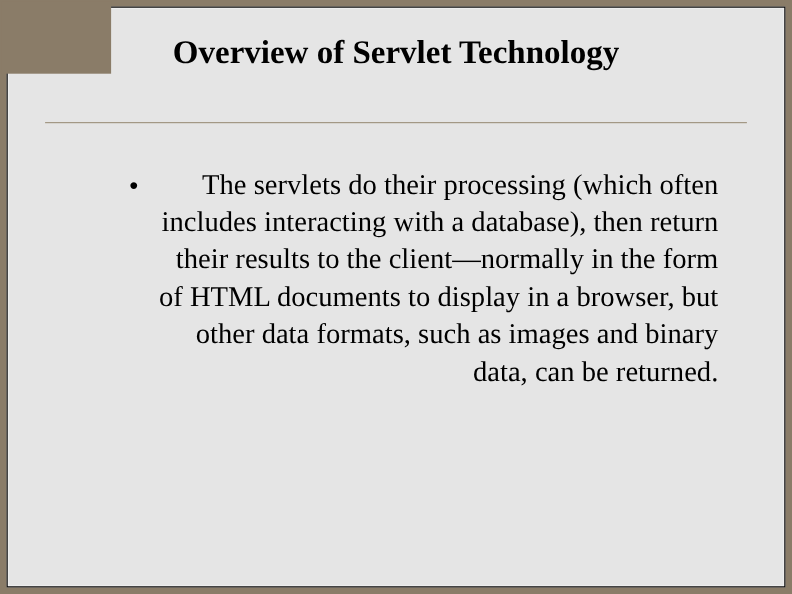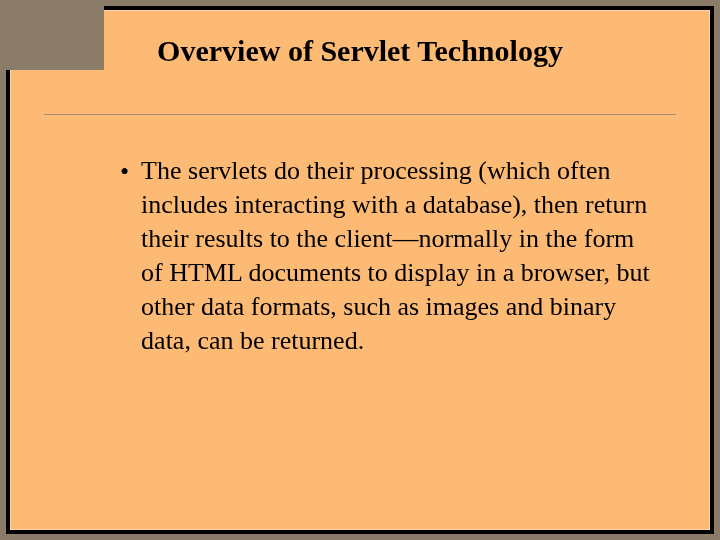--- a/index.html
+++ b/index.html
@@ -13,22 +13,22 @@
     background: #8a7c68;
     overflow: hidden;
     font-family: "Times New Roman", Times, serif;
   }
   .slide {
     position: absolute;
     top: 6px;
     left: 6px;
     right: 6px;
     bottom: 6px;
-    background: #fdba74;
-    border: 4px solid #000000;
+    background: #e5e5e5;
+    border: 1px solid #000000;
     box-shadow: inset 0 0 0 1px rgba(255,255,255,0.4);
   }
   .accent-left {
     position: absolute;
     top: -6px;
     left: -6px;
     width: 100px;
     height: 66px;
     background: #8a7c68;
   }
@@ -64,20 +64,21 @@
     font-size: 26px;
     color: #000;
     margin-right: 12px;
     line-height: 34px;
     margin-top: 1px;
   }
   .bullet-text {
     font-size: 26px;
     color: #000;
     line-height: 34px;
+    text-align: right;
   }
 </style>
 </head>
 <body>
 
 <div class="slide">
   <div class="accent-left"></div>
 
   <div class="title">Overview of Servlet Technology</div>
   <div class="title-underline"></div>

